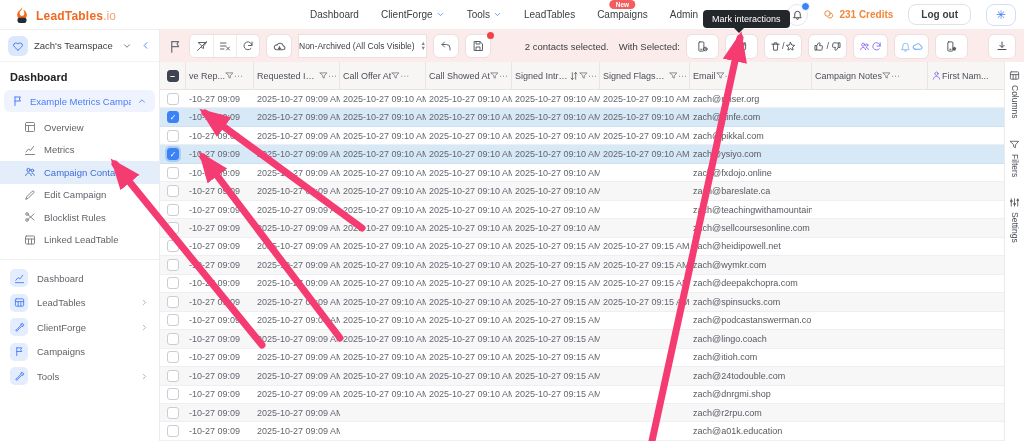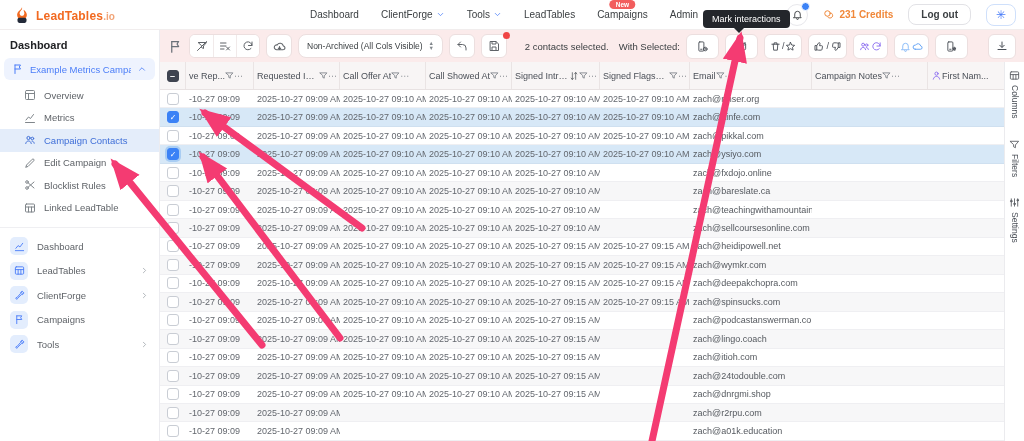--- a/index.html
+++ b/index.html
@@ -7,21 +7,21 @@
   *{box-sizing:border-box}
   .ic{display:inline-flex;align-items:center;justify-content:center;flex:0 0 auto}
   .ic svg{width:100%;height:100%;display:block}
 
   
   .topnav{position:absolute;left:0;top:0;width:1024px;height:30px;background:#fff;
     border-bottom:1px solid #f1eded;display:flex;align-items:center;z-index:5}
   .logo{display:flex;align-items:center;gap:5px;padding-left:13px;width:160px}
   .logo .ic{width:18px;height:18px}
   .logoname{font-size:12px;font-weight:700;color:#f26a21;letter-spacing:.2px}
-  .logosuffix{font-size:10px;color:#f2a477;font-weight:700}
+  .logosuffix{font-size:12px;color:#f2a477;font-weight:400}
   .nav{display:flex;align-items:center;gap:22px;margin-left:150px}
   .navitem{font-size:10px;color:#3c4043;display:flex;align-items:center;gap:3px;cursor:pointer;position:relative;white-space:nowrap}
   .newbadge{position:absolute;top:-9px;left:50%;transform:translateX(-50%);background:#f25d5d;color:#fff;
     font-size:6.5px;font-weight:700;padding:1px 6px;border-radius:7px}
   .topright{margin-left:auto;display:flex;align-items:center;gap:15px;padding-right:8px}
   .bellbtn{width:22px;height:22px;border:1px solid #e8e8ec;border-radius:50%;background:#fff;position:relative;
     display:flex;align-items:center;justify-content:center;color:#3c4043}
   .bellbtn .ic{width:11px;height:11px}
   .belldot{position:absolute;top:-3px;right:-3px;width:9px;height:9px;border-radius:50%;
     background:#3b82f6;border:1.5px solid #fff}
@@ -64,22 +64,22 @@
   .toolbar{position:absolute;left:160px;top:30px;width:864px;height:32px;background:#fbebeb;
     display:flex;align-items:center;gap:6px;padding:0 8px;z-index:3}
   .tgroup{display:flex;background:#fff;border:1px solid #ecdfdf;border-radius:6px;overflow:hidden;height:24px}
   .tgbtn{width:23px;display:flex;align-items:center;justify-content:center;color:#5f6368;cursor:pointer;
     border-left:1px solid #f1eaea;background:#fff}
   .tgbtn:first-child{border-left:none}
   .tgbtn .ic{width:12px;height:12px}
   .solobtn{width:26px;height:24px;background:#fff;border:1px solid #ecdfdf;border-radius:6px;display:flex;
     align-items:center;justify-content:center;color:#5f6368;cursor:pointer}
   .solobtn .ic{width:13px;height:13px}
-  .viewselect{height:24px;background:#fff;border:1px solid #ecdfdf;border-radius:8px;display:flex;
-    align-items:center;gap:6px;padding:0 8px;font-size:8.5px;color:#3c4043;cursor:pointer;white-space:nowrap}
+  .viewselect{height:24px;background:#fff;border:1px solid #ecdfdf;border-radius:0;display:flex;
+    align-items:center;gap:6px;padding:0 0;font-size:8.5px;color:#3c4043;cursor:pointer;white-space:nowrap}
   .updown{display:flex;flex-direction:column;font-size:5.5px;color:#80868b;line-height:1}
   .savewrap{position:relative}
   .reddot{position:absolute;top:-3px;right:-4px;width:7px;height:7px;border-radius:50%;background:#f04444}
   .seltext{margin-left:auto;font-size:9.5px;color:#3c4043;white-space:nowrap}
   .wslabel{font-size:9.5px;color:#3c4043;white-space:nowrap;margin-left:4px}
   .wsbtn{height:25px;min-width:33px;background:#fff;border:1px solid #ecdfdf;border-radius:6px;display:flex;
     align-items:center;justify-content:center;gap:1px;padding:0 5px;cursor:pointer;font-family:inherit}
   .wsbtn .sep{font-size:9px;color:#4a4f57}
   .wsbtn .ic{width:11px;height:11px}
   .exportbtn{margin-left:14px;width:28px;height:25px;background:#fff;border:1px solid #ecdfdf;border-radius:6px;
@@ -174,20 +174,40 @@
       <span>231 Credits</span>
     </div>
     <button class="logoutbtn">Log out</button>
     <div class="themebtn">
       <span>✳</span>
     </div>
   </div>
 </header>
 
 <aside class="sidebar">
+  <div class="teamspace">
+    <span class="tsicon">
+        <span class="ic" style="width:12px;height:12px">
+          <svg viewBox="0 0 24 24" fill="none" stroke="currentColor" stroke-width="2" stroke-linecap="round" stroke-linejoin="round">
+            <path d="M12 20s-7-4.5-9-9a5 5 0 0 1 9-3 5 5 0 0 1 9 3c-2 4.5-9 9-9 9z"></path>
+          </svg>
+        </span>
+      </span>
+    <span class="tsname">Zach's Teamspace</span>
+    <span class="ic tschev">
+        <svg viewBox="0 0 24 24" fill="none" stroke="currentColor" stroke-width="2" stroke-linecap="round" stroke-linejoin="round">
+          <path d="m6 9 6 6 6-6"></path>
+        </svg>
+      </span>
+    <span class="ic tscollapse">
+        <svg viewBox="0 0 24 24" fill="none" stroke="currentColor" stroke-width="2" stroke-linecap="round" stroke-linejoin="round">
+          <path d="m15 6-6 6 6 6"></path>
+        </svg>
+      </span>
+  </div>
   <div class="sideheading">Dashboard</div>
   <div class="campaignrow">
     <span class="ic" id="campaign-flag" style="width: 12px; height: 12px;">
         <svg viewBox="0 0 24 24" fill="none" stroke="currentColor" stroke-width="2" stroke-linecap="round" stroke-linejoin="round">
           <path d="M6 21V4"></path>
           <path d="M6 4h11l-2.5 4 2.5 4H6"></path>
         </svg>
       </span>
     <span class="lbl">Example Metrics Campaign</span>
     <span class="ic" id="campaign-chev" style="width:10px;height:10px;color:#4a7df8">

